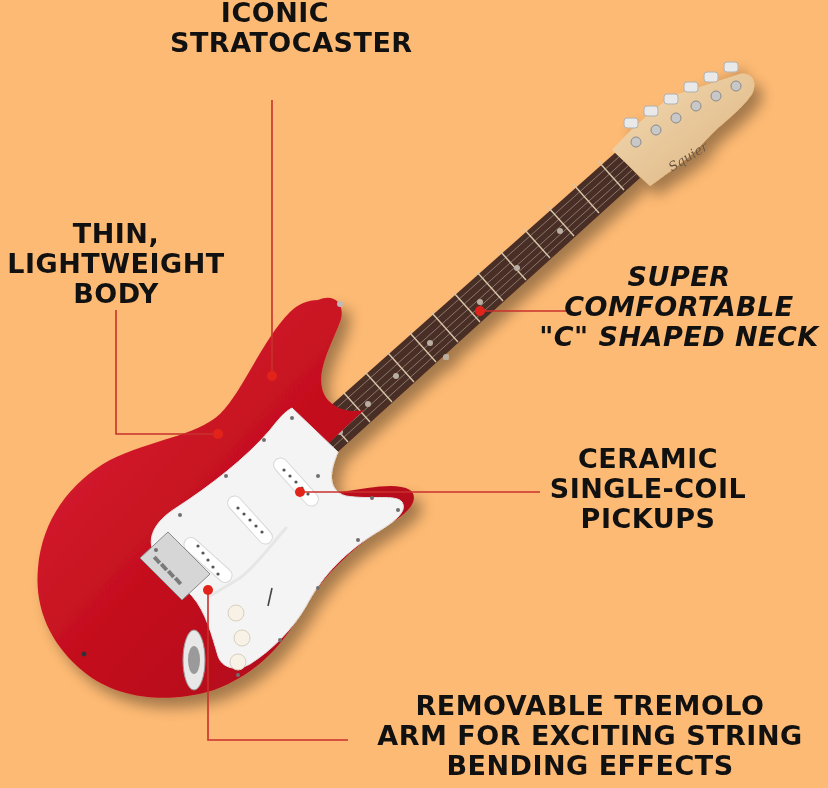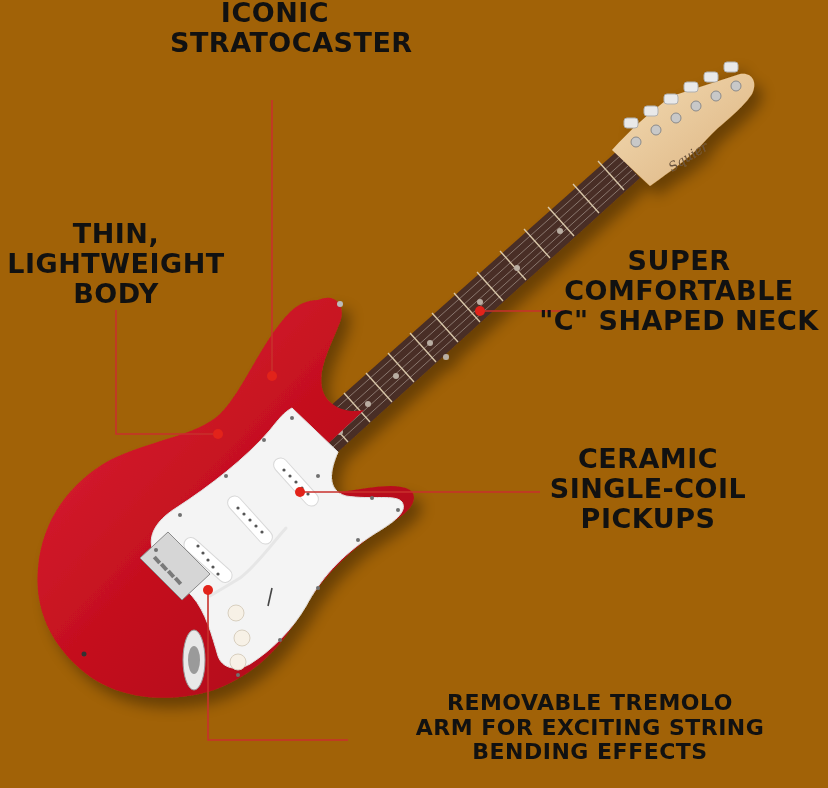--- a/index.html
+++ b/index.html
@@ -1,21 +1,21 @@
 <!DOCTYPE html>
 <html><head>
 <meta charset="utf-8">
 <style>
   html, body { margin: 0; padding: 0; background: #ffffff; }
   #stage {
     position: relative;
     width: 828px;
     height: 788px;
     overflow: hidden;
-    background: #a16207;
+    background: #fdba74;
     font-family: "DejaVu Sans", "Liberation Sans", sans-serif;
   }
   .callout {
     position: absolute;
     color: #111111;
     font-weight: 700;
     text-align: center;
     text-transform: uppercase;
     line-height: 1.12;
     white-space: nowrap;
@@ -236,30 +236,30 @@
     <span class="line">ICONIC</span>
     <span class="line">STRATOCASTER</span>
   </div>
 
   <div class="callout" style="left:0px; top:219px; width:232px; font-size:27px;">
     <span class="line">THIN,</span>
     <span class="line">LIGHTWEIGHT</span>
     <span class="line">BODY</span>
   </div>
 
-  <div class="callout" style="left:530px; top:246px; width:298px; font-size:27px;">
+  <div class="callout" style="left:530px; top:262px; width:298px; font-size:27px;font-style:italic;">
     <span class="line">SUPER</span>
     <span class="line">COMFORTABLE</span>
     <span class="line">"C" SHAPED NECK</span>
   </div>
 
   <div class="callout" style="left:540px; top:444px; width:216px; font-size:27px;text-align:center;">
     <span class="line">CERAMIC</span>
     <span class="line">SINGLE-COIL</span>
     <span class="line">PICKUPS</span>
   </div>
 
-  <div class="callout" style="left:352px; top:691px; width:476px; font-size:22px;">
+  <div class="callout" style="left:352px; top:691px; width:476px; font-size:27px;">
     <span class="line">REMOVABLE TREMOLO</span>
     <span class="line">ARM FOR EXCITING STRING</span>
     <span class="line">BENDING EFFECTS</span>
   </div>
 </div>
 
 </body></html>

